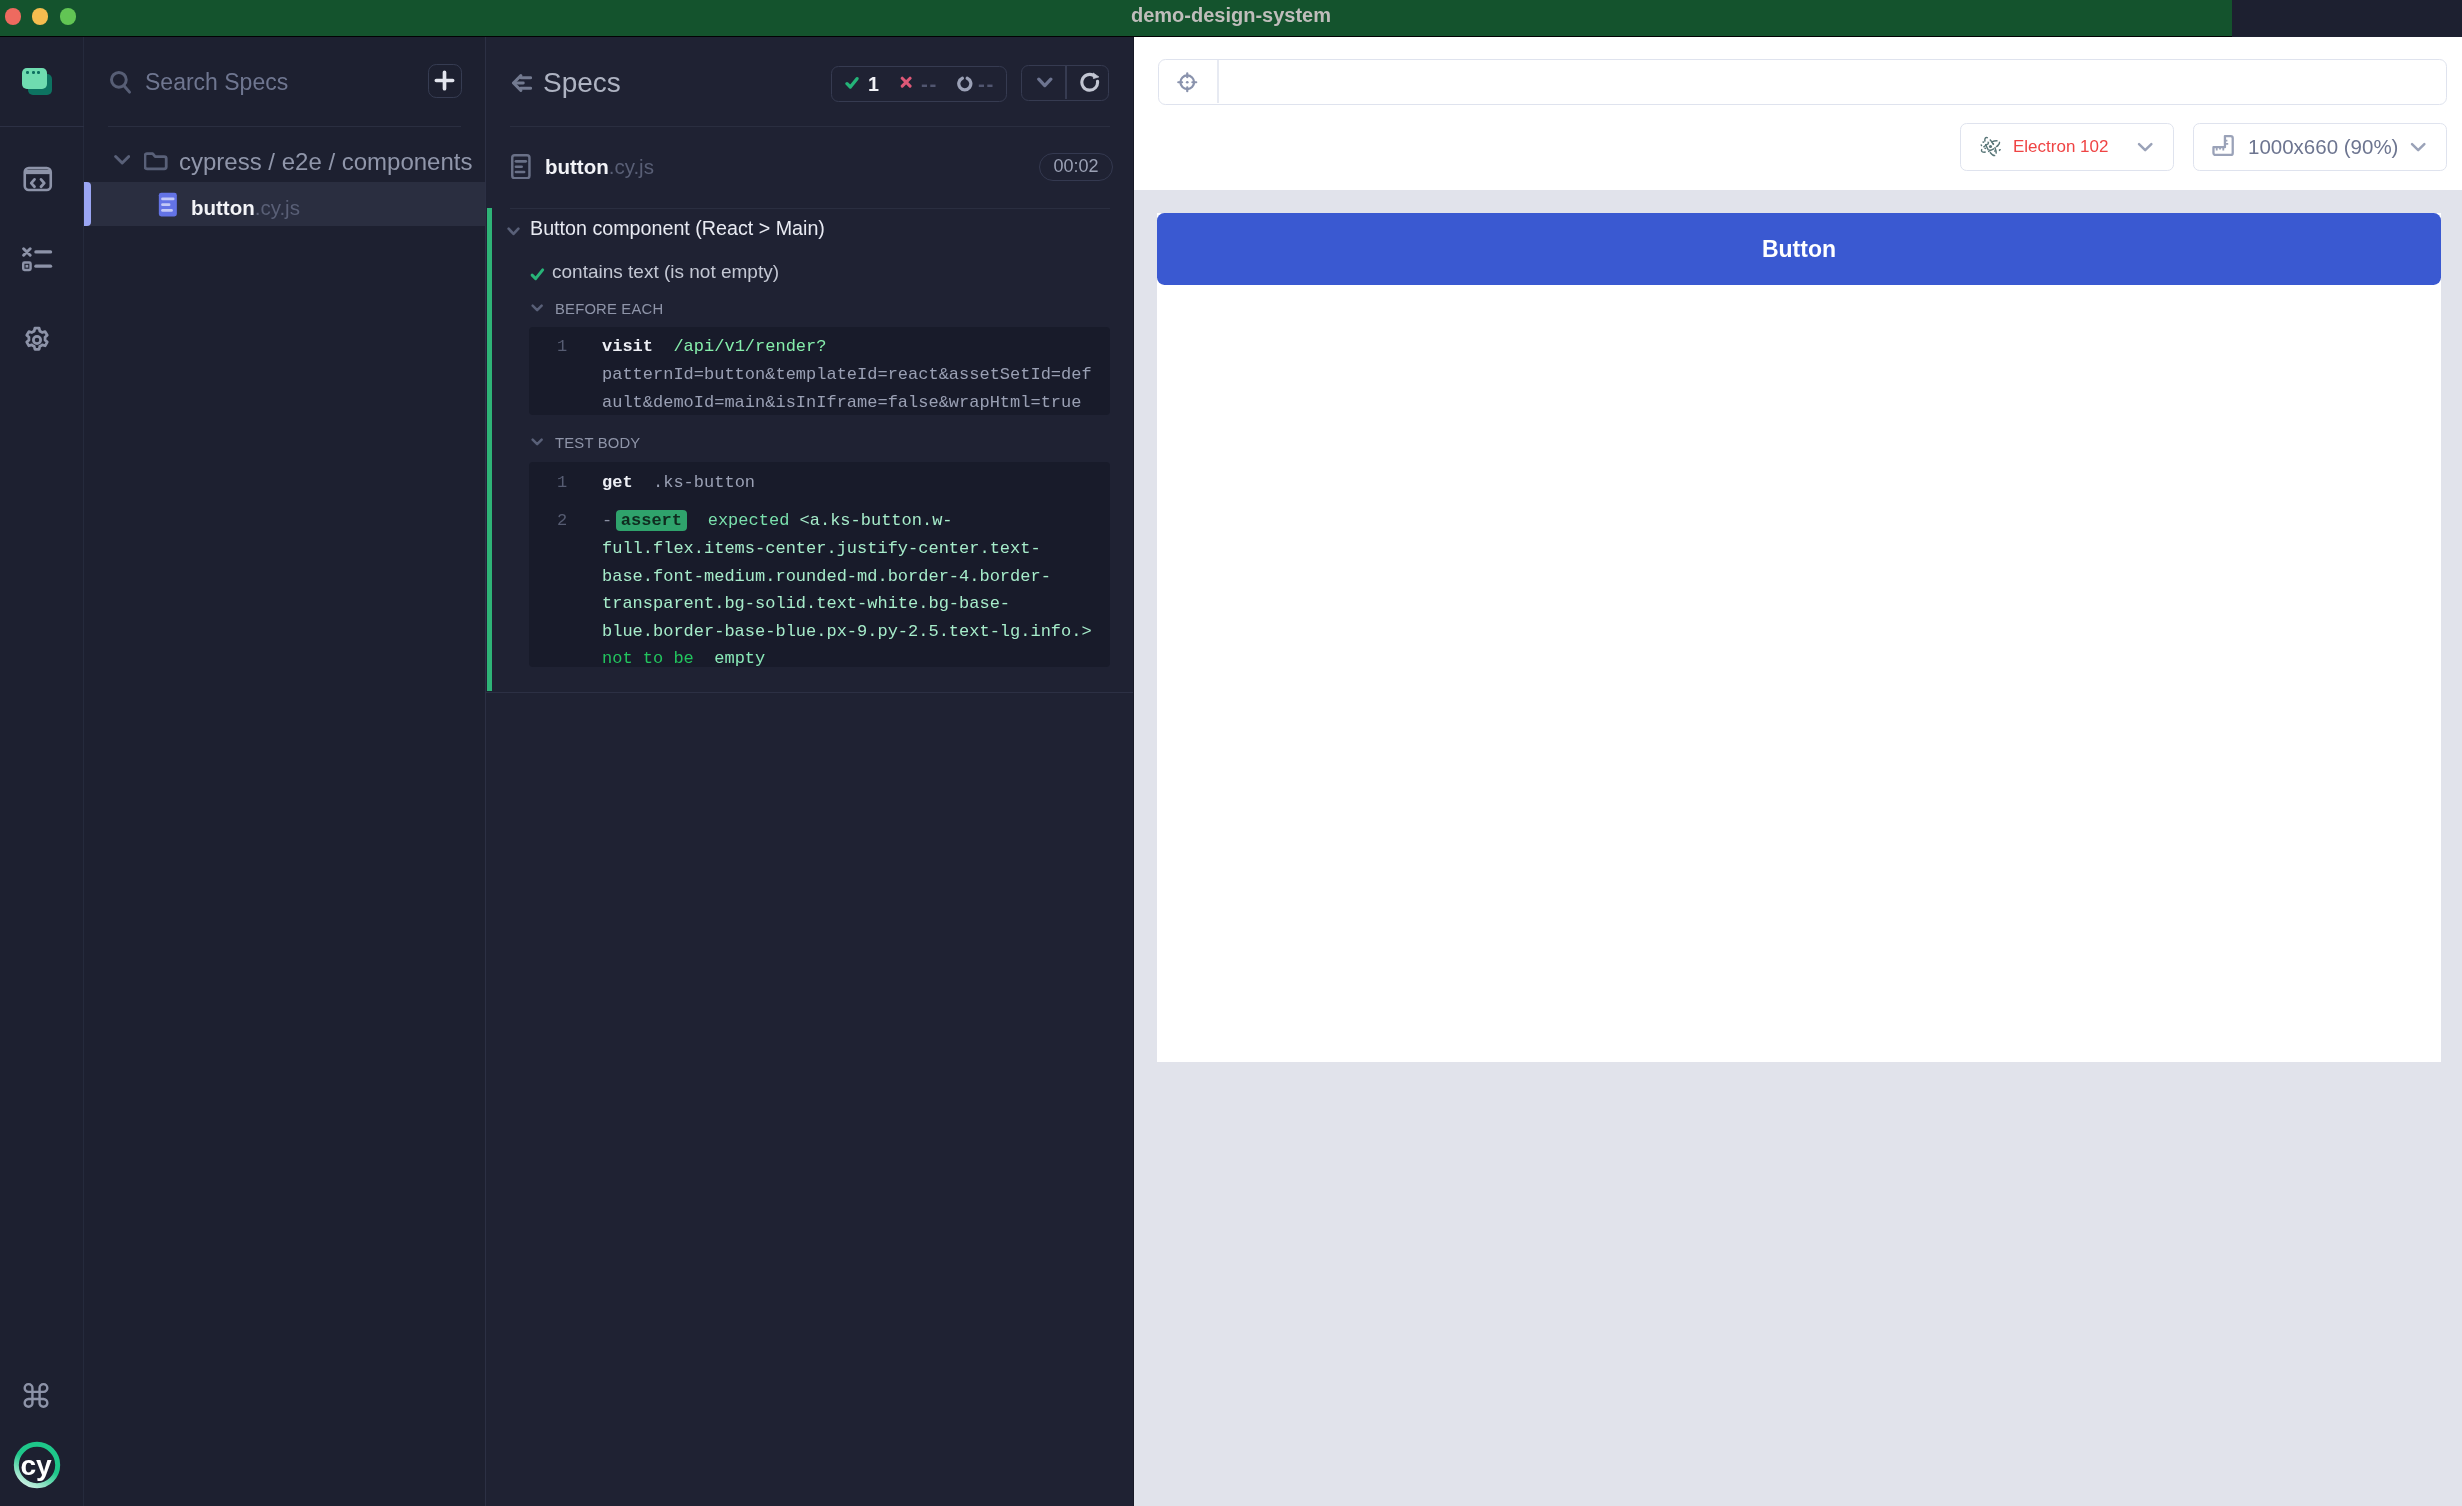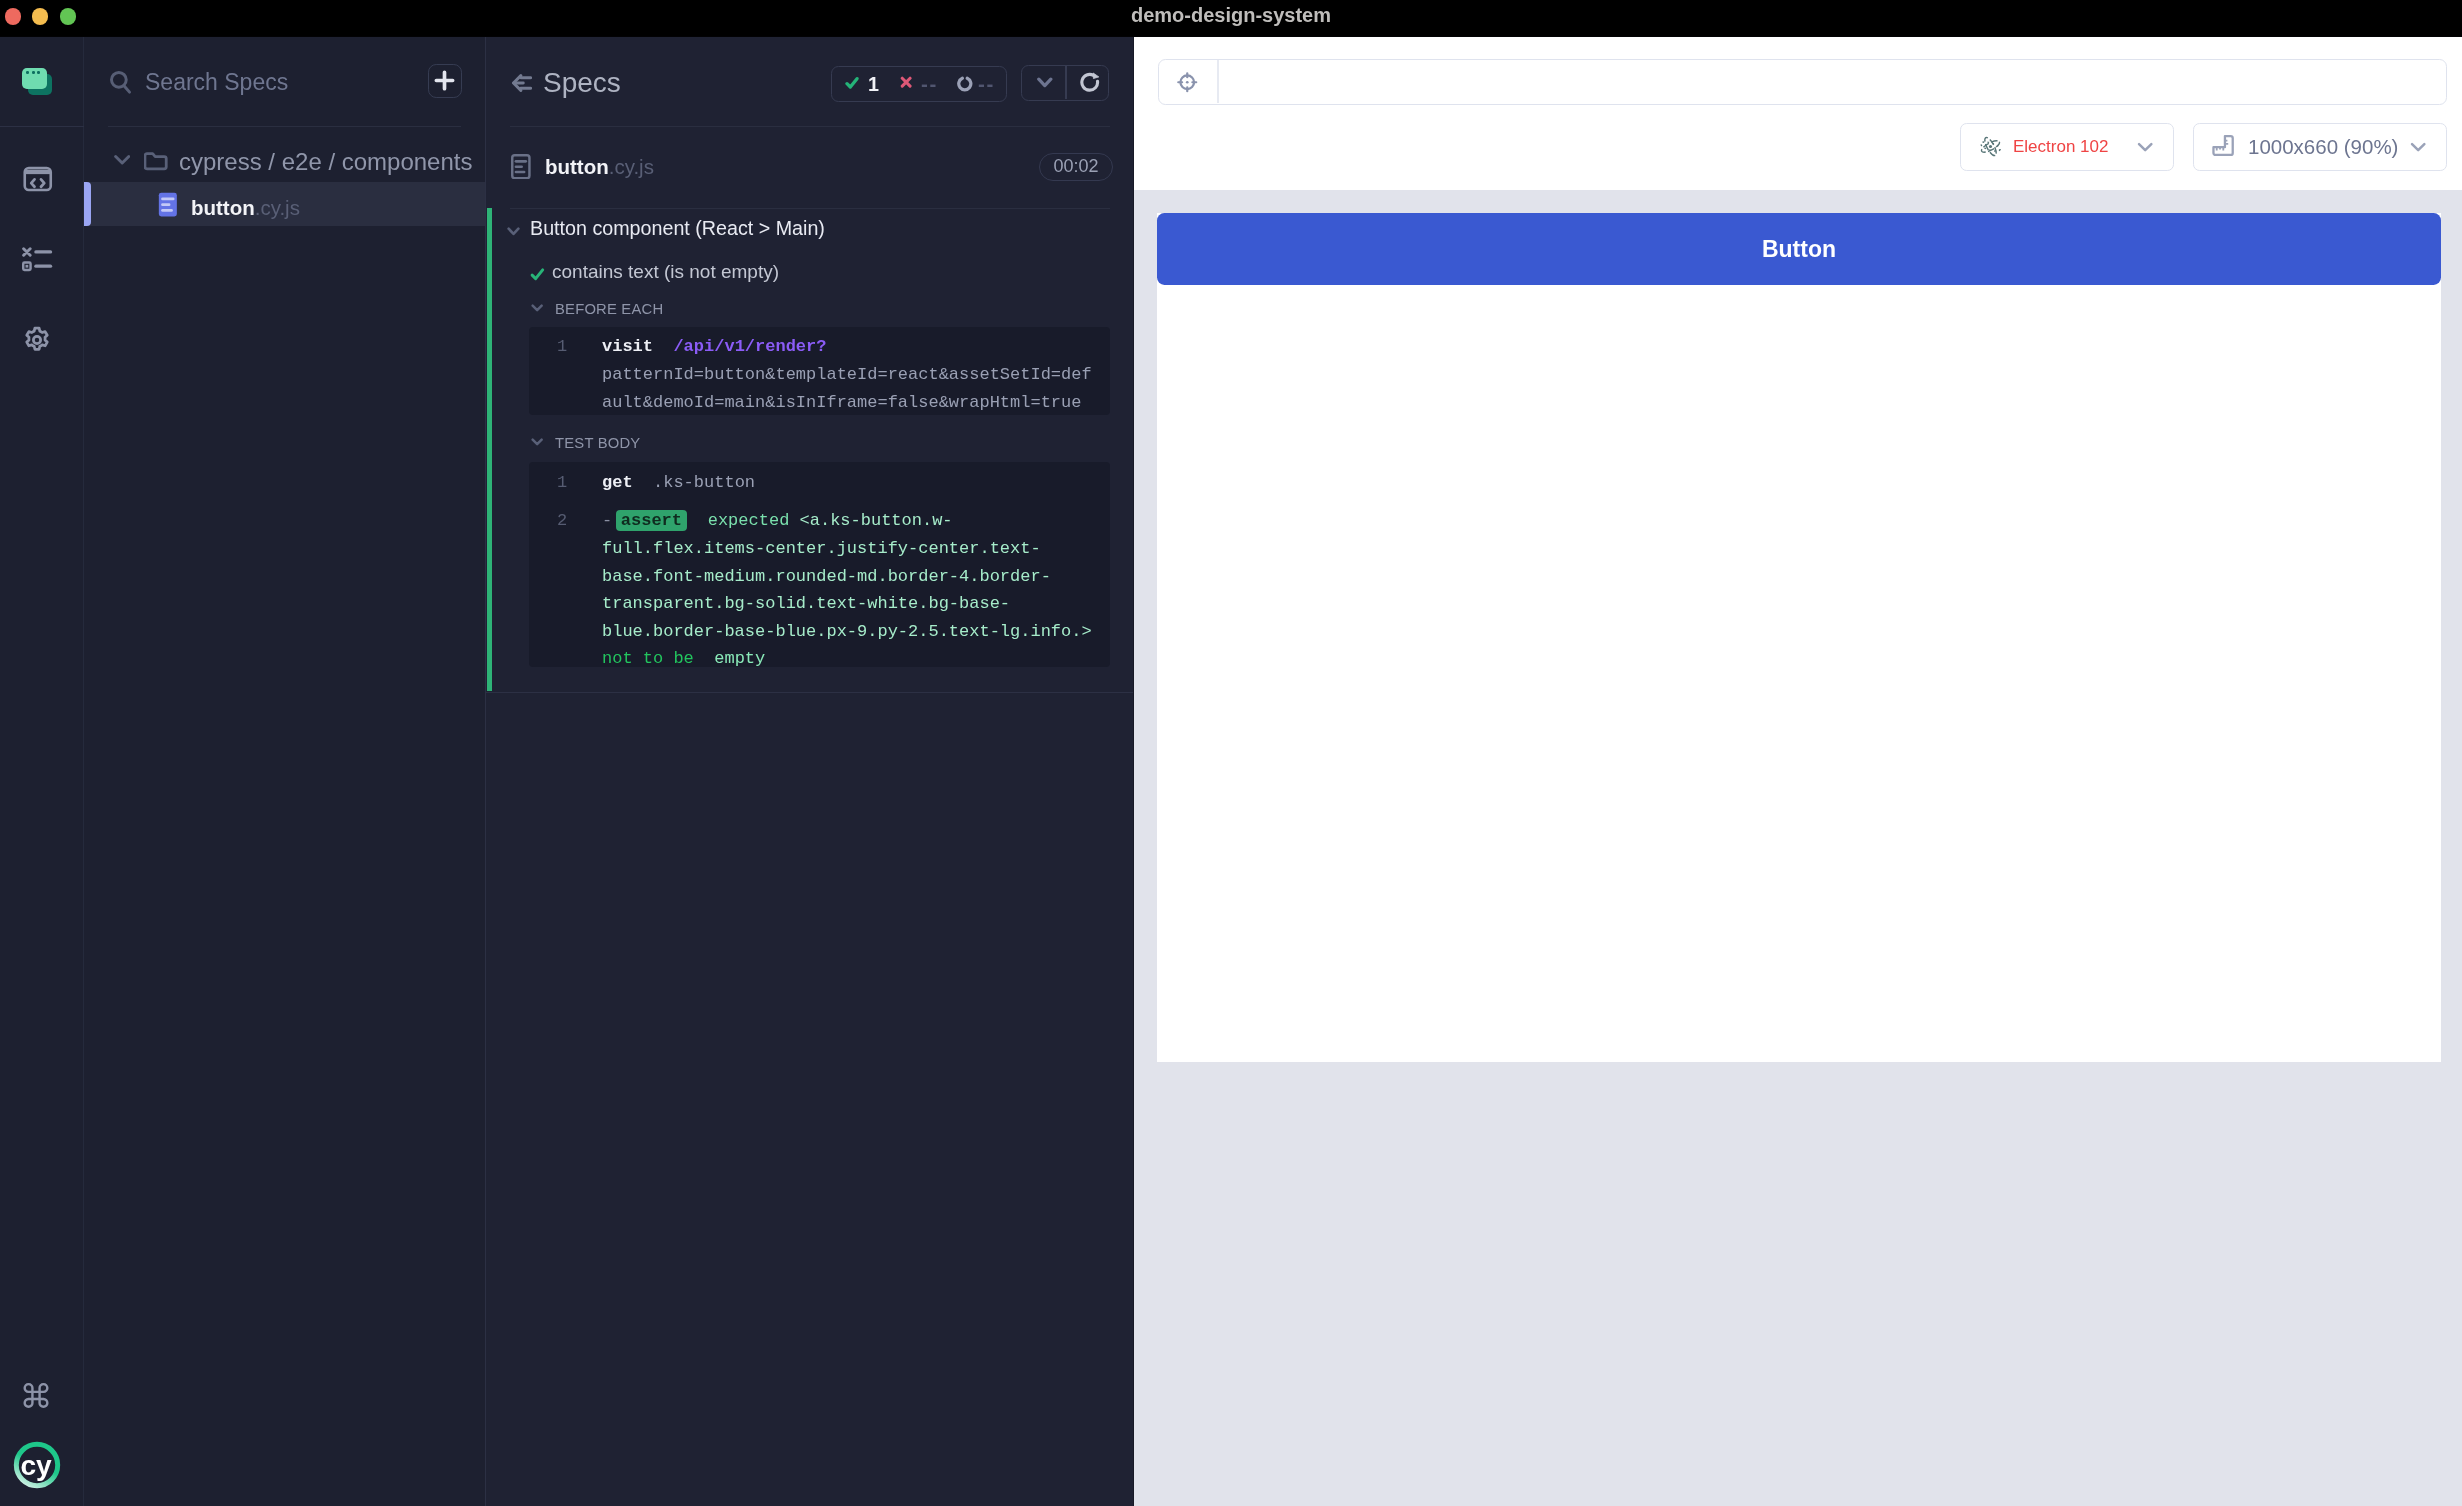--- a/index.html
+++ b/index.html
@@ -1,20 +1,20 @@
 <!DOCTYPE html>
 <html style="font-size:13px"><head>
 <meta charset="utf-8">
 <style>
   html,body{margin:0;padding:0;}
   body{width:2462px;height:1506px;overflow:hidden;font-family:"Liberation Sans",sans-serif;background:#1d2030;}
   .abs{position:absolute;}
   #stage{position:relative;width:2462px;height:1506px;}
   
-  #titlebar{left:0;top:0;width:2462px;height:36px;background:#000000;border-bottom:1.2px solid #020204;}
+  #titlebar{left:0;top:0;width:2232px;height:36px;background:#14532d;border-bottom:1.2px solid #020204;}
   .tl{position:absolute;top:8.2px;width:16.4px;height:16.4px;border-radius:50%;}
   #title{position:absolute;top:0;left:0;width:2462px;height:37px;line-height:31px;text-align:center;color:#bfbdbb;font-weight:bold;font-size:20px;}
   
   #sidebar{left:0;top:37px;width:84px;height:1469px;background:#1d2030;border-right:0.8px solid #252a3c;box-sizing:border-box;}
   
   #speclist{left:84px;top:37px;width:402px;height:1469px;background:#1d2030;border-right:0.8px solid #2c3044;box-sizing:border-box;}
   
   #runner{left:486px;top:37px;width:647px;height:1469px;background:#1f2233;}
   
   #browser{left:1133px;top:37px;width:1330px;height:1469px;background:#ffffff;border-left:1.2px solid #181a26;box-sizing:border-box;}
@@ -166,21 +166,21 @@
     </svg>
     <div class="abs" style="left:66px;top:224px;font-size:19px;line-height:22px;color:#c3c7d3;">contains text (is not empty)</div>
 
     <svg class="abs" style="left:45px;top:267px;" width="12.3" height="9" viewBox="0 0 15 11">
       <path d="M2 2 L7.5 7.5 L13 2" fill="none" stroke="#596078" stroke-width="3" stroke-linecap="round" stroke-linejoin="round"></path>
     </svg>
     <div class="abs" style="left:69px;top:263px;font-size:14.8px;line-height:18px;color:#8f95a9;letter-spacing:0.2px;">BEFORE EACH</div>
 
     <div class="abs" style="left:43px;top:290px;width:581px;height:88px;background:#181b2a;border-radius:4.1px;"></div>
     <div class="abs code" style="left:71px;top:296px;line-height:28px;color:#565c72;">1</div>
-    <div class="abs code" style="left:116px;top:296px;line-height:28px;"><span style="color:#eef0f6;font-weight:bold;">visit</span>  <span style="color:#8b5cf6;font-weight:bold;">/api/v1/render?</span></div>
+    <div class="abs code" style="left:116px;top:296px;line-height:28px;"><span style="color:#eef0f6;font-weight:bold;">visit</span>  <span style="color:#86efac;">/api/v1/render?</span></div>
     <div class="abs code" style="left:116px;top:324px;line-height:28px;color:#9aa0b4;">patternId=button&amp;templateId=react&amp;assetSetId=def</div>
     <div class="abs code" style="left:116px;top:352px;line-height:28px;color:#9aa0b4;">ault&amp;demoId=main&amp;isInIframe=false&amp;wrapHtml=true</div>
 
     <svg class="abs" style="left:45px;top:401px;" width="12.3" height="9" viewBox="0 0 15 11">
       <path d="M2 2 L7.5 7.5 L13 2" fill="none" stroke="#596078" stroke-width="3" stroke-linecap="round" stroke-linejoin="round"></path>
     </svg>
     <div class="abs" style="left:69px;top:397px;font-size:14.8px;line-height:18px;color:#8f95a9;letter-spacing:0.2px;">TEST BODY</div>
 
     <div class="abs" style="left:43px;top:425px;width:581px;height:205px;background:#181b2a;border-radius:4.1px;"></div>
     <div class="abs code" style="left:71px;top:432px;line-height:27.5px;color:#565c72;">1</div>

